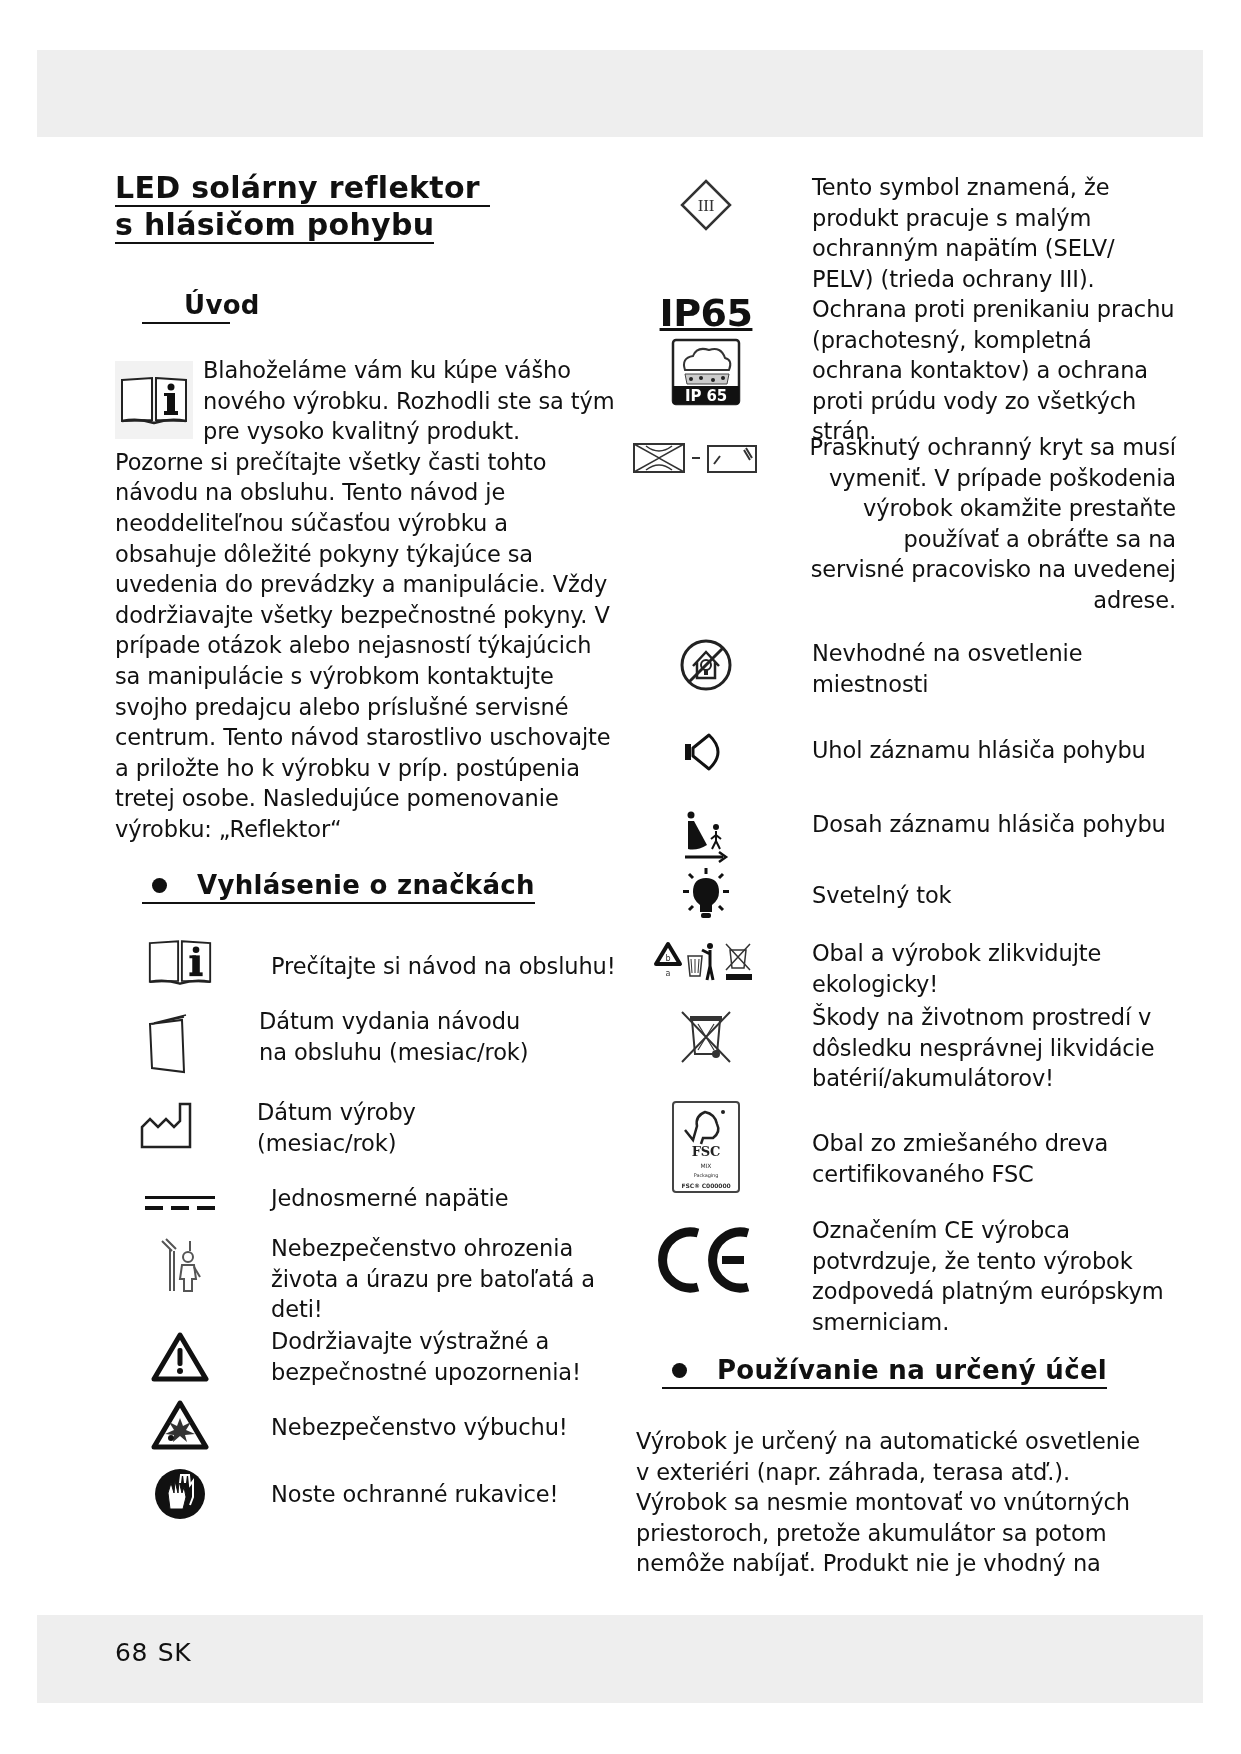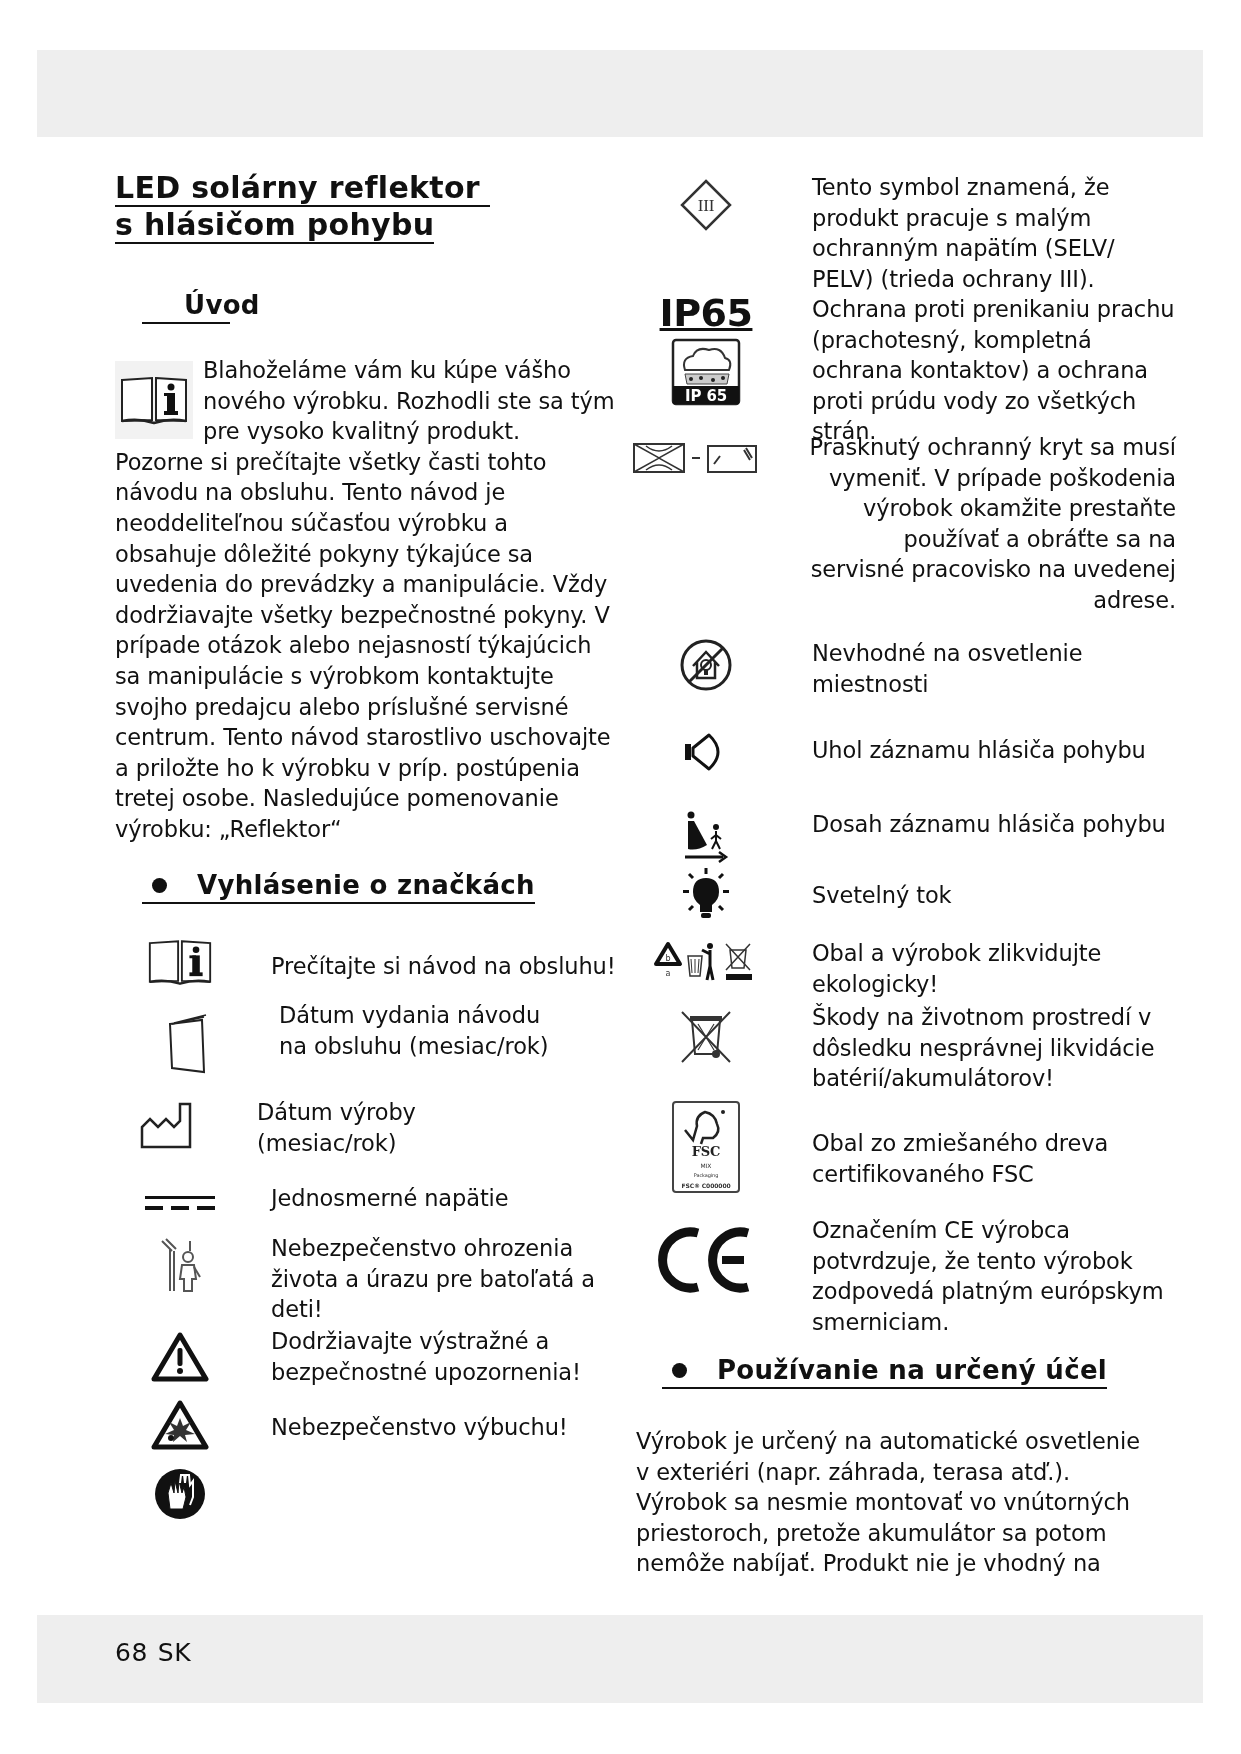--- a/index.html
+++ b/index.html
@@ -98,21 +98,21 @@
       <path d="M3 47 Q20 44 35 49 Q50 44 67 47" fill="none" stroke="#222" stroke-width="2.5"></path>
       <circle cx="52" cy="13" r="3.5" fill="#111"></circle>
       <rect x="48" y="19" width="8" height="20" fill="#111"></rect>
       <rect x="45" y="37" width="14" height="4" fill="#111"></rect>
       <rect x="45" y="19" width="7" height="3" fill="#111"></rect>
     </svg>
   </div>
   <div class="tx" style="padding-top:14px">Prečítajte si návod na obsluhu!</div>
 </div>
 
-<div class="sym-row body" style="left:133px; top:1000px; width:420px;">
+<div class="sym-row body" style="left:113px; top:1000px; width:420px;align-items:center;">
   <div class="ic" style="padding-top:14px">
     <svg width="44" height="60" viewBox="0 0 44 60">
       <path d="M4 10 L36 6 L38 58 L6 54 Z" fill="#fff" stroke="#222" stroke-width="2"></path>
       <path d="M6 10 L38 3 M8 9 L40 1" fill="none" stroke="#222" stroke-width="1.5"></path>
     </svg>
   </div>
   <div class="tx">Dátum vydania návodu na obsluhu (mesiac/rok)</div>
 </div>
 
 <div class="sym-row body" style="left:111px; top:1097px; width:420px;">
@@ -173,20 +173,21 @@
 </div>
 
 <div class="sym-row body" style="left:125px; top:1467px; width:470px;">
   <div class="ic">
     <svg width="54" height="54" viewBox="0 0 54 54">
       <circle cx="27" cy="27" r="25" fill="#111"></circle>
       <path d="M17 42 L15 26 L18 16 L21 26 L22 14 L25 26 L26 14 L29 26 L31 20 L33 30 L30 42 Z" fill="#fff" stroke="#111" stroke-width="1"></path>
       <path d="M27 16 L28 8 L31 8 L32 16 L33 8 L36 8 L37 18 L40 14 L40 30 L37 38" fill="none" stroke="#fff" stroke-width="2"></path>
     </svg>
   </div>
+  <div class="tx" style="padding-top:12px">Noste ochranné rukavice!</div>
 </div>
 
 <div class="r-row body" style="top:172px;">
   <div class="ic" style="padding-top:6px">
     <svg width="54" height="54" viewBox="0 0 54 54">
       <path d="M27 3 L51 27 L27 51 L3 27 Z" fill="#fff" stroke="#333" stroke-width="2.5"></path>
       <text x="27" y="33" text-anchor="middle" font-family="Liberation Serif, serif" font-size="17" fill="#333">III</text>
     </svg>
   </div>
   <div class="tx">Tento symbol znamená, že produkt pracuje s malým ochranným napätím (SELV/ PELV) (trieda ochrany III).</div>

